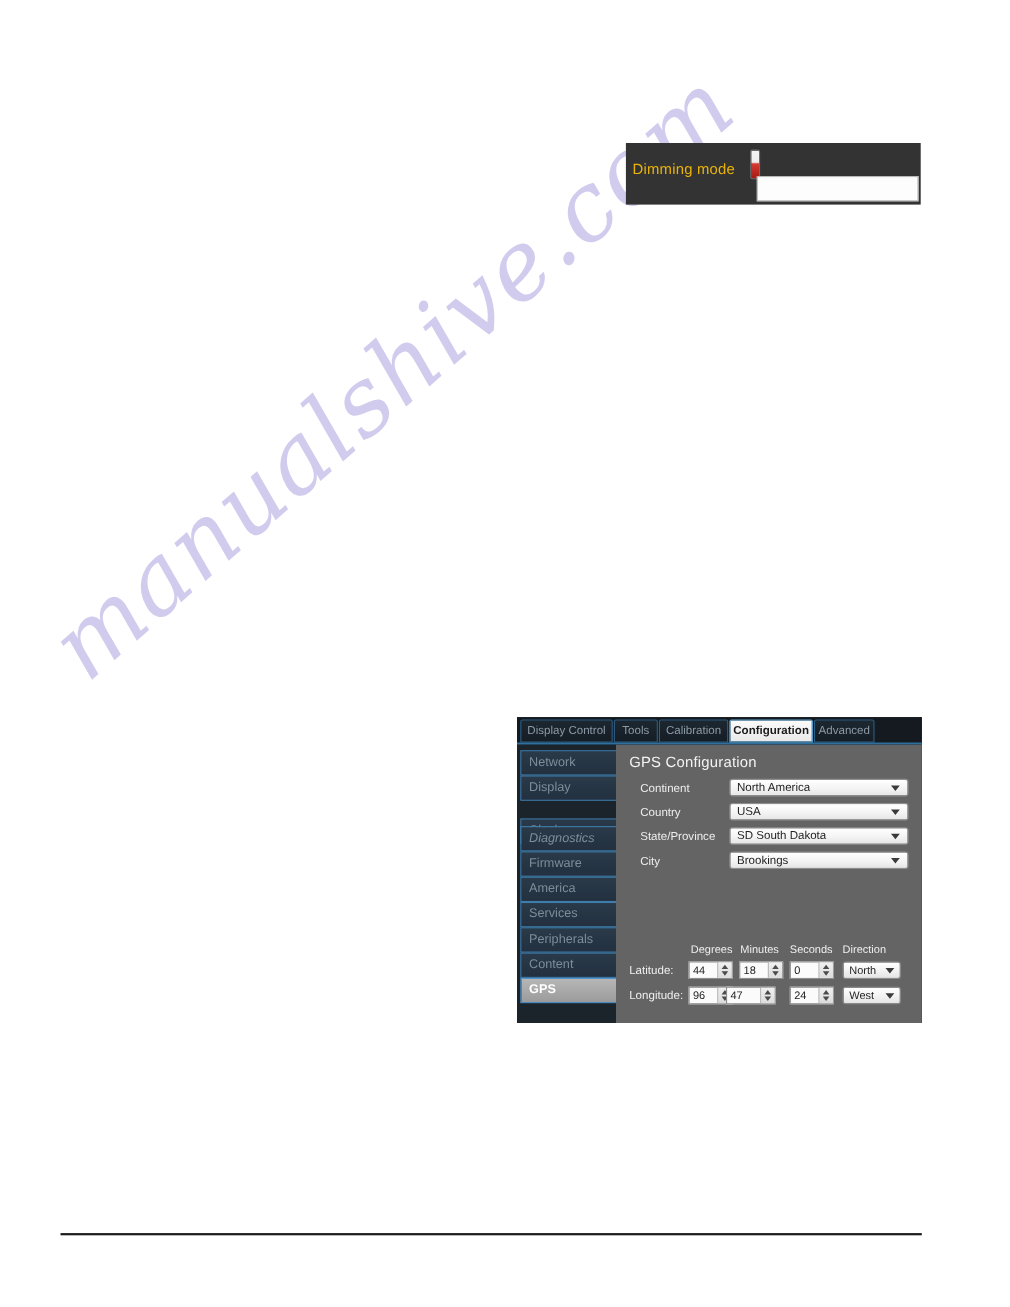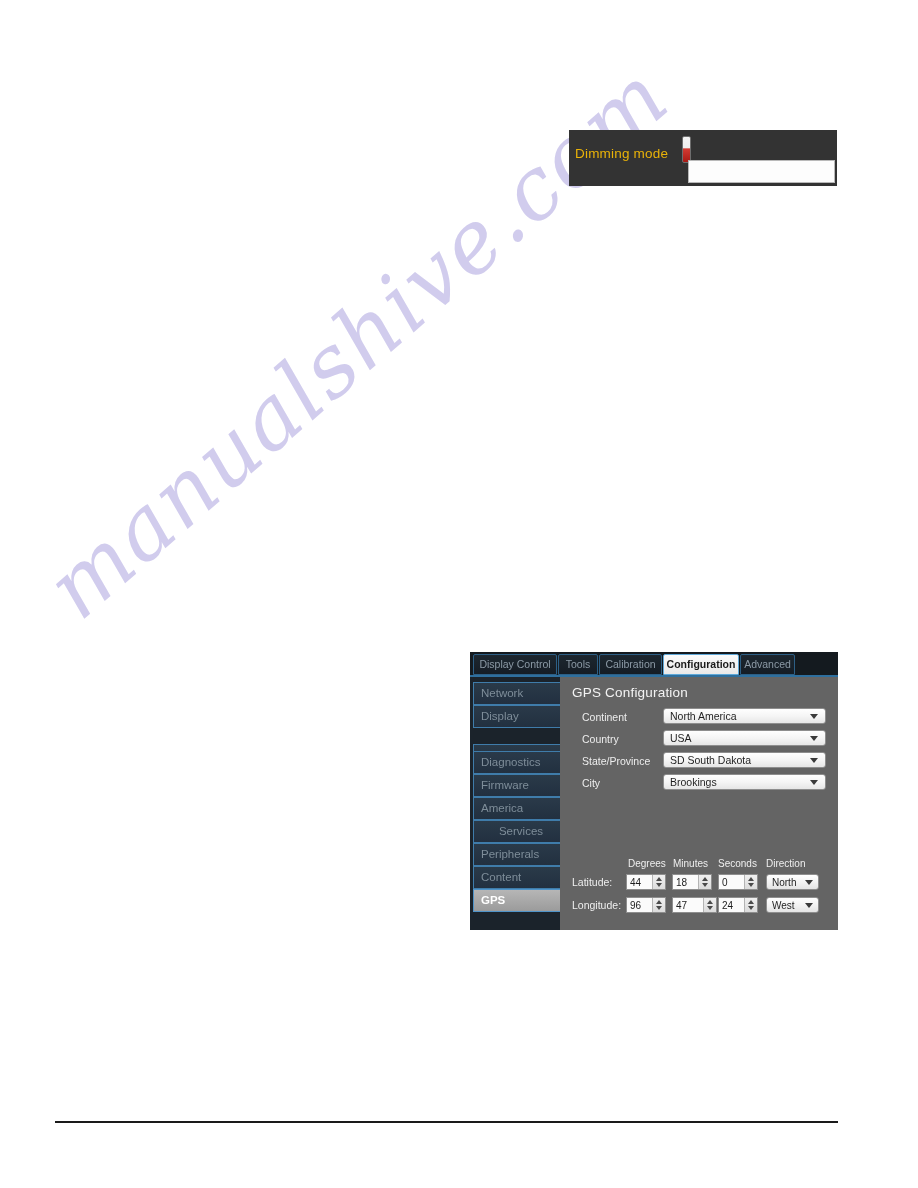--- a/index.html
+++ b/index.html
@@ -456,24 +456,24 @@
       <div class="tab" style="left:270px;width:55px;">Advanced</div>
     </div>
     <div class="tab-accent"></div>
 
     <div class="gps-body">
 
       <div class="sidebar">
         <div class="side-item" style="top:0px;">Network</div>
         <div class="side-item" style="top:23px;">Display</div>
         <div class="side-item" style="top:46px;margin-top:16px;">Clock</div>
-        <div class="side-item" style="top:69px;">Diagnostics</div>
+        <div class="side-item" style="top:69px;font-style:italic;">Diagnostics</div>
         <div class="side-item" style="top:92px;">Firmware</div>
         <div class="side-item" style="top:115px;">America</div>
-        <div class="side-item" style="top:138px;text-align:center;">Services</div>
+        <div class="side-item" style="top:138px;">Services</div>
         <div class="side-item" style="top:161px;">Peripherals</div>
         <div class="side-item" style="top:184px;">Content</div>
         <div class="side-item selected" style="top:207px;">GPS</div>
       </div>
 
       <div class="scroll-col">
         <div class="scroll-thumb"></div>
       </div>
 
       <div class="content">
@@ -544,21 +544,21 @@
         </div>
 
         <div class="coord-row-label" style="left:12px;top:222px;">Longitude:</div>
         <div class="spin" style="left:66px;top:220px;">
           <div class="sv">96</div>
           <div class="sbtns">
               <div class="up"></div>
               <div class="dn"></div>
             </div>
         </div>
-        <div class="spin" style="left:112px;top:220px;padding-left:43px;">
+        <div class="spin" style="left:100px;top:220px;padding-left:43px;">
           <div class="sv">47</div>
           <div class="sbtns">
               <div class="up"></div>
               <div class="dn"></div>
             </div>
         </div>
         <div class="spin" style="left:158px;top:220px;">
           <div class="sv">24</div>
           <div class="sbtns">
               <div class="up"></div>

